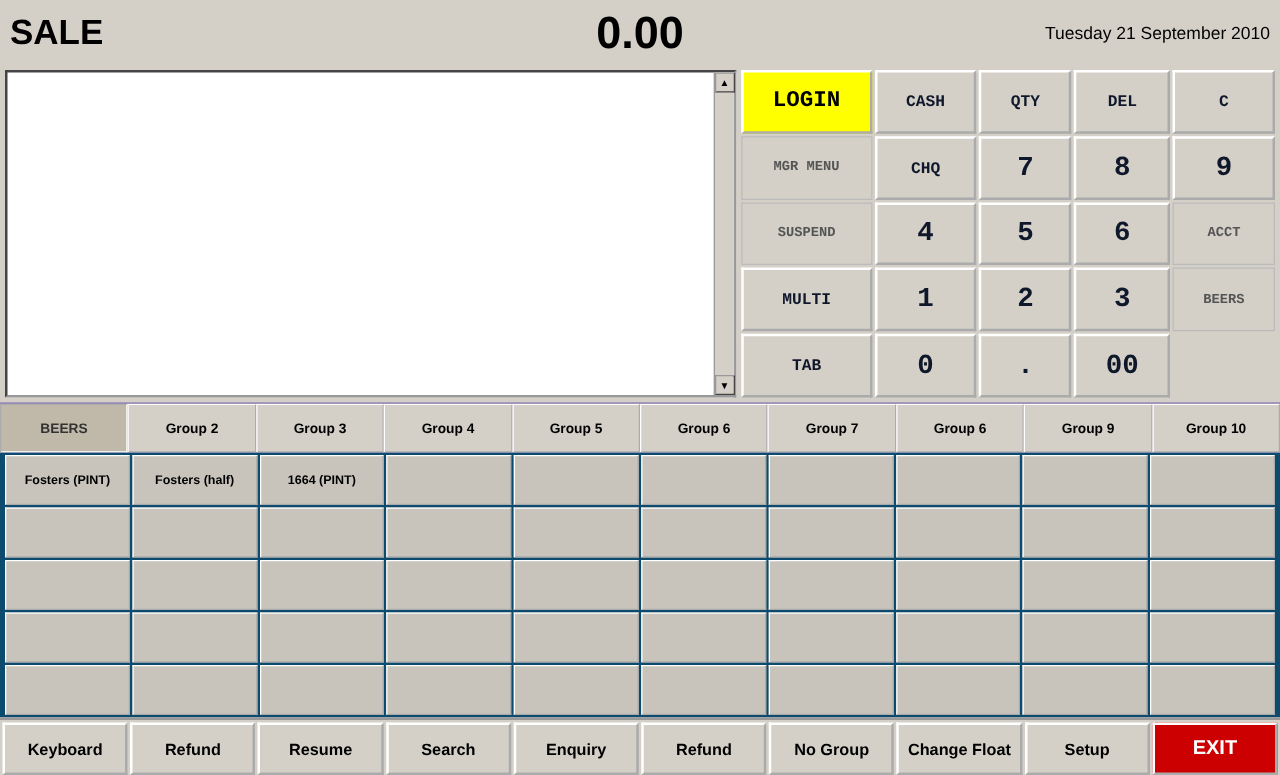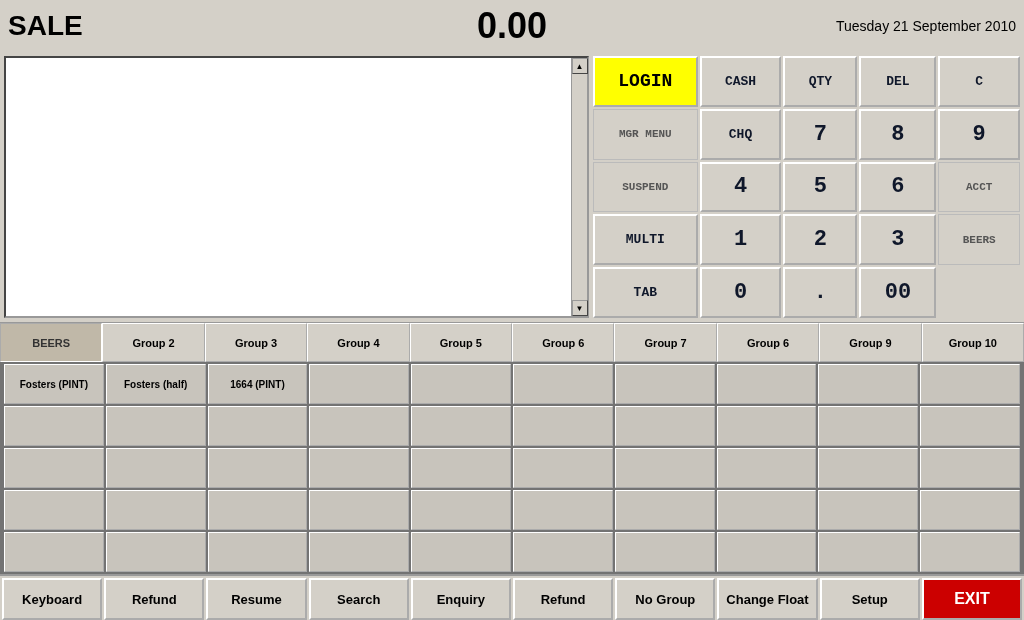--- a/index.html
+++ b/index.html
@@ -149,21 +149,21 @@
     }
 
     
     #product-grid {
       flex: 1;
       display: grid;
       grid-template-columns: repeat(10, 1fr);
       grid-template-rows: repeat(5, 1fr);
       gap: 2px;
       padding: 2px 4px;
-      background: #737373;
+      background: #0c4a6e;
       overflow: hidden;
     }
     .prod-btn {
       background: #c8c4bc;
       border: 1px outset #fff;
       font-size: 10px;
       font-weight: bold;
       cursor: pointer;
       display: flex;
       align-items: center;

